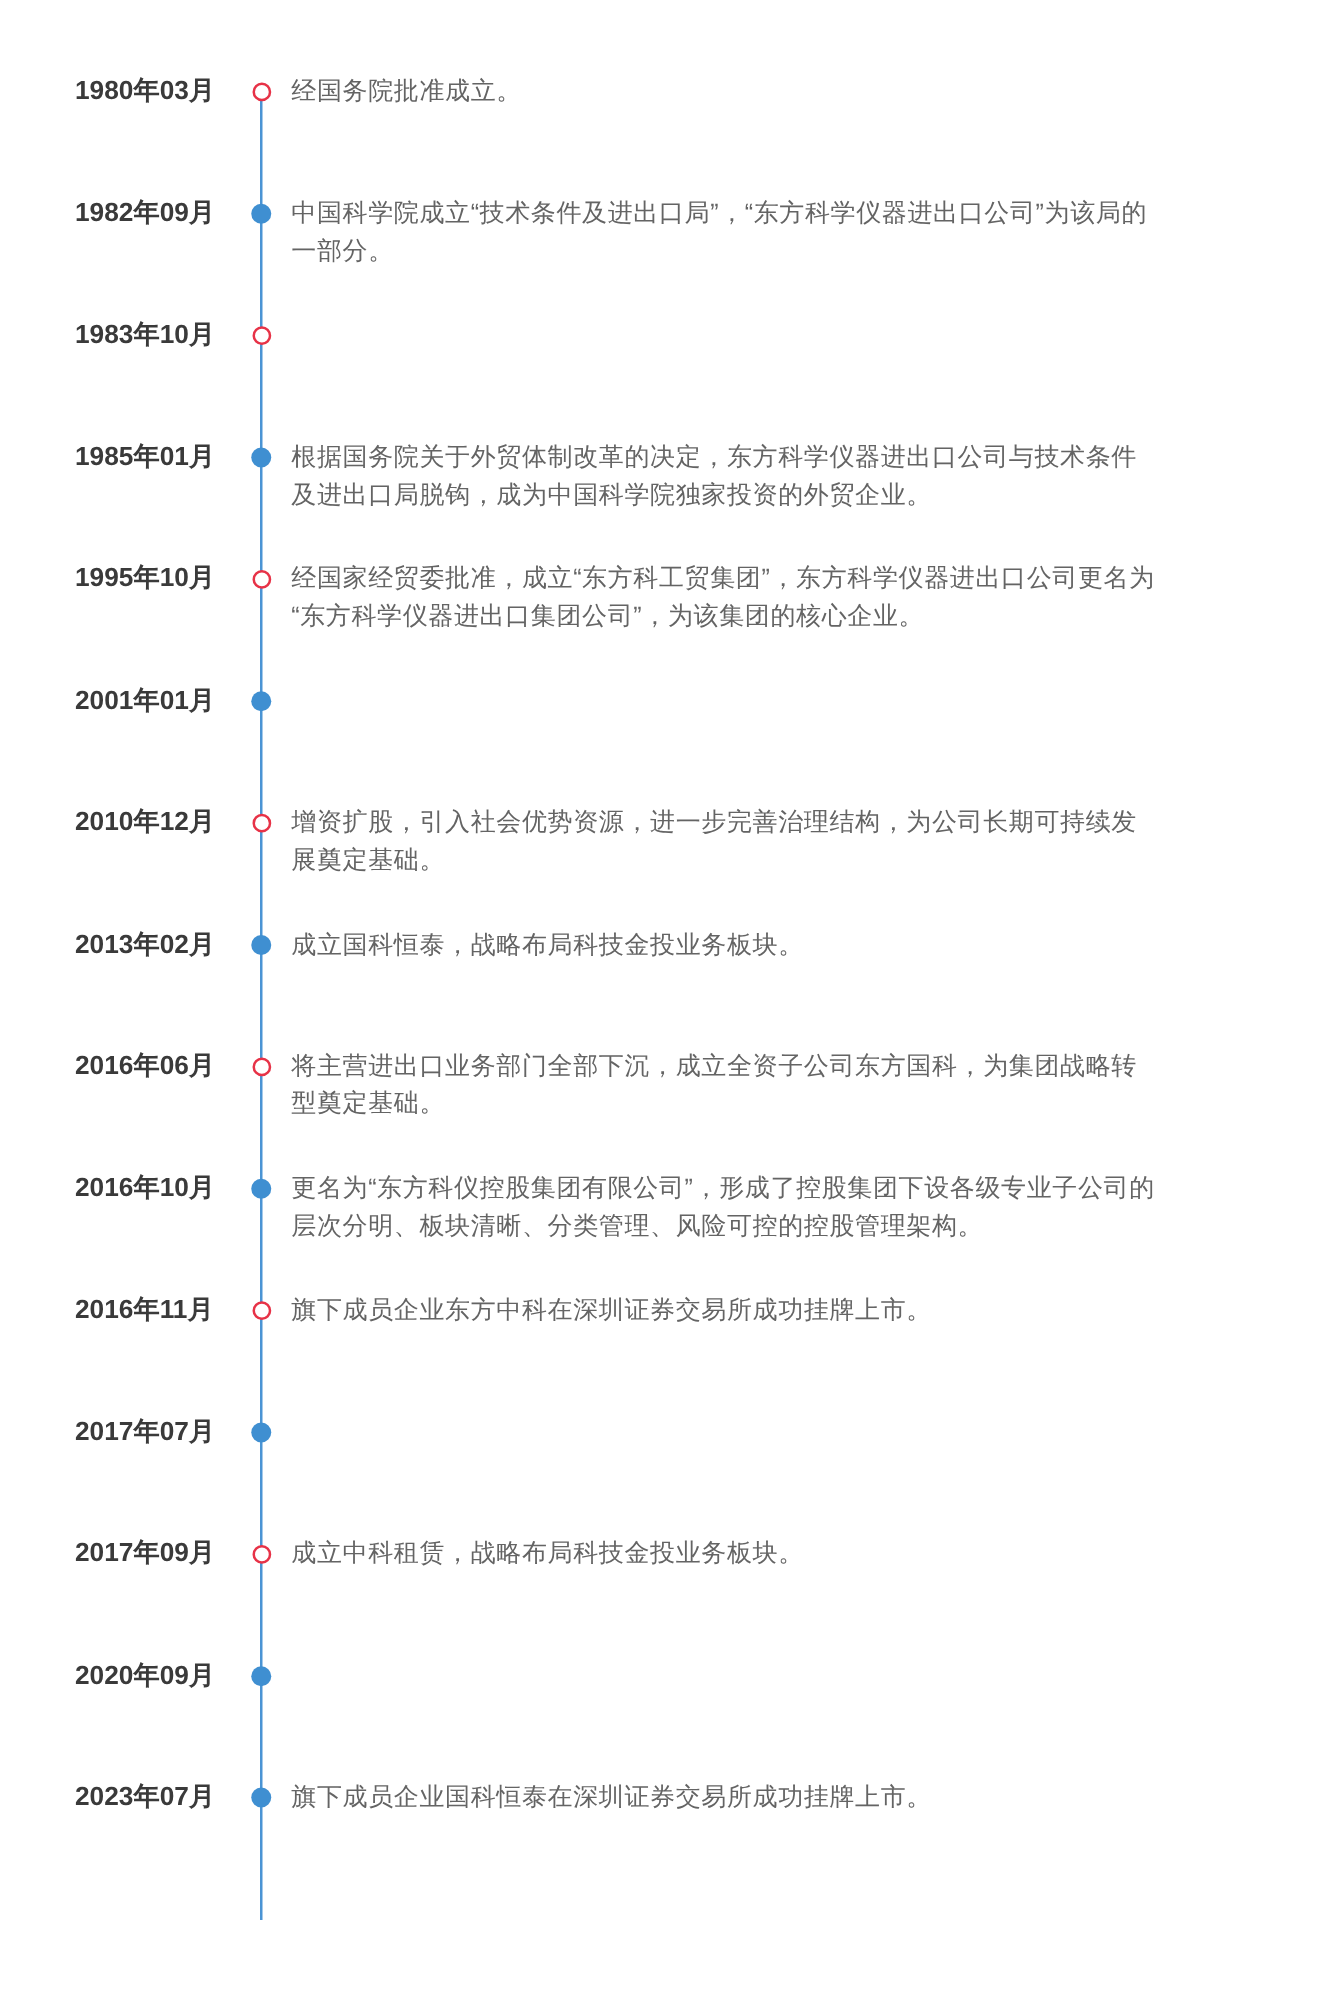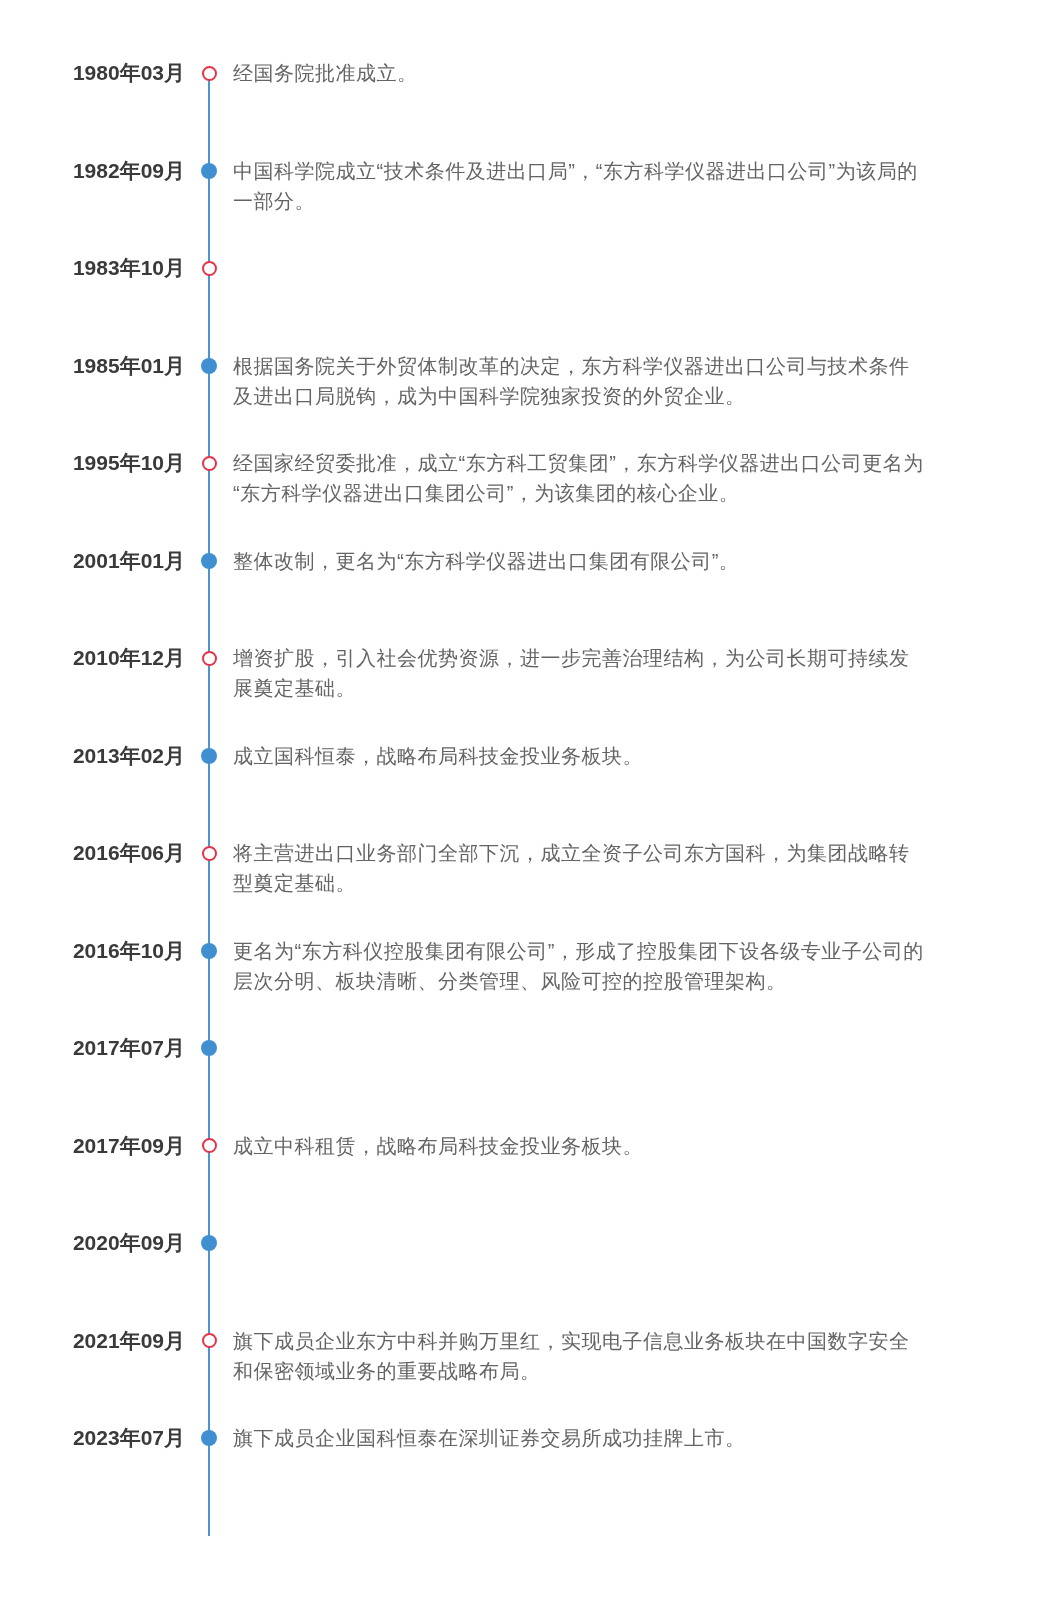--- a/index.html
+++ b/index.html
@@ -39,21 +39,20 @@
     height: 97.5px;
     z-index: 1;
   }
   .date {
     width: 125px;
     font-size: 21px;
     font-weight: bold;
     color: var(--date-color);
     line-height: 30px;
     white-space: nowrap;
-    text-align: right;
   }
   .dot-col {
     width: 48px;
     display: flex;
     justify-content: center;
     flex-shrink: 0;
   }
   .dot {
     display: block;
     border-radius: 50%;
@@ -122,21 +121,20 @@
       <span class="dot hollow"></span>
     </div>
     <div class="text">经国家经贸委批准，成立“东方科工贸集团”，东方科学仪器进出口公司更名为“东方科学仪器进出口集团公司”，为该集团的核心企业。</div>
   </div>
 
   <div class="row">
     <div class="date">2001年01月</div>
     <div class="dot-col">
       <span class="dot filled"></span>
     </div>
-    <div class="text">整体改制，更名为“东方科学仪器进出口集团有限公司”。</div>
   </div>
 
   <div class="row">
     <div class="date">2010年12月</div>
     <div class="dot-col">
       <span class="dot hollow"></span>
     </div>
     <div class="text">增资扩股，引入社会优势资源，进一步完善治理结构，为公司长期可持续发展奠定基础。</div>
   </div>
 
@@ -157,20 +155,27 @@
   </div>
 
   <div class="row">
     <div class="date">2016年10月</div>
     <div class="dot-col">
       <span class="dot filled"></span>
     </div>
     <div class="text">更名为“东方科仪控股集团有限公司”，形成了控股集团下设各级专业子公司的层次分明、板块清晰、分类管理、风险可控的控股管理架构。</div>
   </div>
 
+  <div class="row">
+    <div class="date">2016年11月</div>
+    <div class="dot-col">
+      <span class="dot hollow"></span>
+    </div>
+    <div class="text">旗下成员企业东方中科在深圳证券交易所成功挂牌上市。</div>
+  </div>
 
   <div class="row">
     <div class="date">2017年07月</div>
     <div class="dot-col">
       <span class="dot filled"></span>
     </div>
   </div>
 
   <div class="row">
     <div class="date">2017年09月</div>
@@ -180,27 +185,20 @@
     <div class="text">成立中科租赁，战略布局科技金投业务板块。</div>
   </div>
 
   <div class="row">
     <div class="date">2020年09月</div>
     <div class="dot-col">
       <span class="dot filled"></span>
     </div>
   </div>
 
-  <div class="row">
-    <div class="date">2021年09月</div>
-    <div class="dot-col">
-      <span class="dot hollow"></span>
-    </div>
-    <div class="text">旗下成员企业东方中科并购万里红，实现电子信息业务板块在中国数字安全和保密领域业务的重要战略布局。</div>
-  </div>
 
   <div class="row">
     <div class="date">2023年07月</div>
     <div class="dot-col">
       <span class="dot filled"></span>
     </div>
     <div class="text">旗下成员企业国科恒泰在深圳证券交易所成功挂牌上市。</div>
   </div>
 </div>
 </div>

